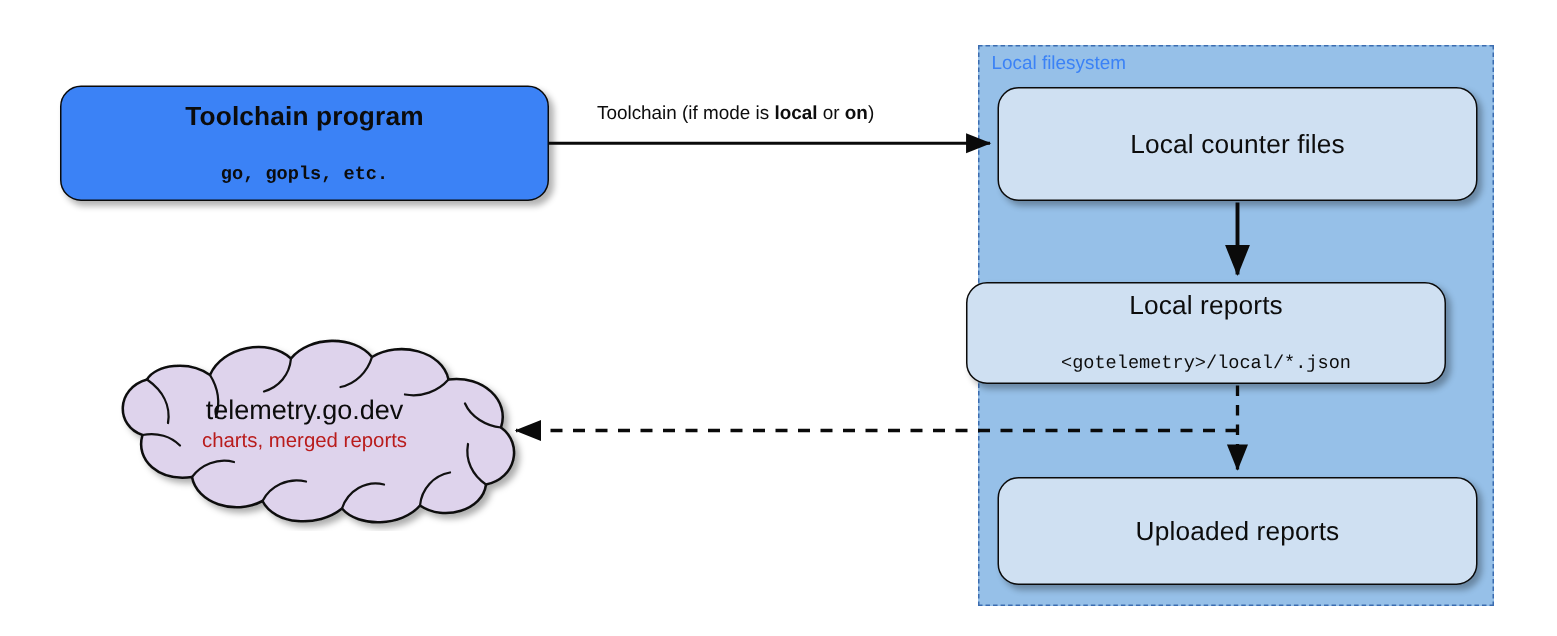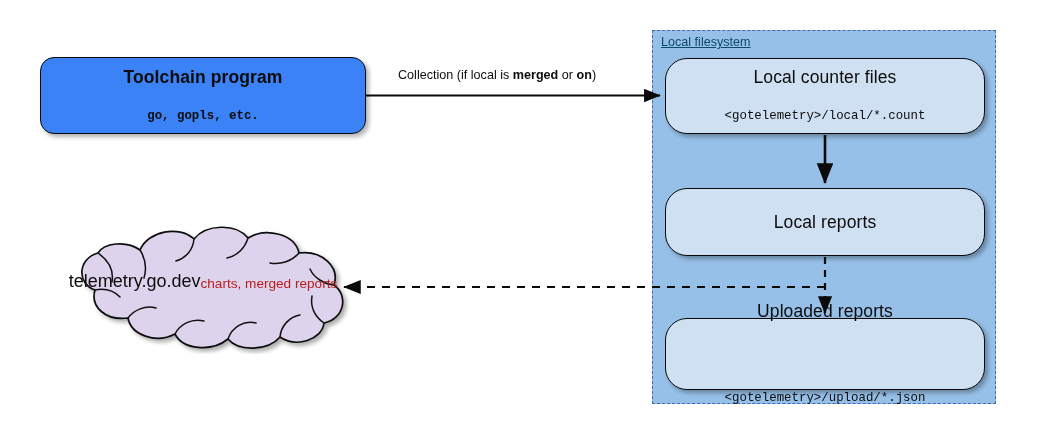--- a/index.html
+++ b/index.html
@@ -50,40 +50,39 @@
     position:absolute;
     left:652px;top:30px;width:344px;height:374px;
     box-sizing:border-box;
     background:#96c0e8;
     border:1.7px dashed #3b6cb0;
   }
   #fs-label{
     position:absolute;
     left:661px;top:35px;
     font-size:12.6px;
-    color:#0c4a6e;
+    color:#3b82f6;
     white-space:nowrap;
-    text-decoration:underline;
   }
 
-  .fsnode{background:#cfe0f2;border-radius:22px;}
+  .fsnode{background:#cfe0f2;}
   #counter-files{left:665px;top:58px;width:320px;height:76px;}
-  #local-reports{left:665px;top:188px;width:320px;height:68px;}
+  #local-reports{left:644px;top:188px;width:320px;height:68px;}
   #uploaded-reports{left:665px;top:318px;width:320px;height:72px;gap:48px;}
 
   
   #cloud{
     position:absolute;
     left:52px;top:222px;width:302px;height:132px;
   }
   #cloud svg{display:block;}
   #cloud-text{
     position:absolute;
     left:0;top:0;width:302px;height:132px;
-    display:flex;flex-direction:row;
+    display:flex;flex-direction:column;
     align-items:center;justify-content:center;
     padding-bottom:12px;
     box-sizing:border-box;
     pointer-events:none;
   }
   #cloud-text .title{
     font-size:18px;color:#0c0c0c;white-space:nowrap;line-height:1.2;
   }
   #cloud-text .sub{
     font-size:13.6px;color:#b91c1c;white-space:nowrap;margin-top:2px;
@@ -114,30 +113,29 @@
   <div id="fs-container"></div>
   <div id="fs-label">Local filesystem</div>
 
   <div class="node" id="toolchain">
     <div class="title">Toolchain program</div>
     <div class="sub">go, gopls, etc.</div>
   </div>
 
   <div class="node fsnode" id="counter-files">
     <div class="title">Local counter files</div>
-    <div class="sub">&lt;gotelemetry&gt;/local/*.count</div>
   </div>
 
   <div class="node fsnode" id="local-reports">
     <div class="title">Local reports</div>
+    <div class="sub">&lt;gotelemetry&gt;/local/*.json</div>
   </div>
 
   <div class="node fsnode" id="uploaded-reports">
     <div class="title">Uploaded reports</div>
-    <div class="sub">&lt;gotelemetry&gt;/upload/*.json</div>
   </div>
 
   <div id="cloud">
     <svg width="302" height="132" viewBox="0 0 302 132" xmlns="http://www.w3.org/2000/svg">
       <defs>
         <filter id="cloudshadow" x="-20%" y="-20%" width="150%" height="150%">
           <feDropShadow dx="3" dy="3" stdDeviation="2.2" flood-color="#000000" flood-opacity="0.32"></feDropShadow>
         </filter>
       </defs>
       <path filter="url(#cloudshadow)" d="M 88 28
@@ -185,16 +183,16 @@
 
     <line x1="366" y1="95.5" x2="660" y2="95.5" stroke="#0a0a0a" stroke-width="2.1" marker-end="url(#arrowhead)"></line>
 
     <line x1="825" y1="135" x2="825" y2="183" stroke="#0a0a0a" stroke-width="2.6" marker-end="url(#arrowhead)"></line>
 
     <line x1="825" y1="257" x2="825" y2="313" stroke="#0a0a0a" stroke-width="2.2" stroke-dasharray="7,6" marker-end="url(#arrowhead)"></line>
 
     <line x1="825" y1="287" x2="344" y2="287" stroke="#0a0a0a" stroke-width="2.2" stroke-dasharray="8,7" marker-end="url(#arrowhead-left)"></line>
   </svg>
 
-  <div class="edge-label" id="label-collection"><span>Collection (if local is </span><b>merged</b><span> or </span><b>on</b><span>)</span></div>
+  <div class="edge-label" id="label-collection"><span>Toolchain (if mode is </span><b>local</b><span> or </span><b>on</b><span>)</span></div>
 
 
 </div>
 
 </body></html>

